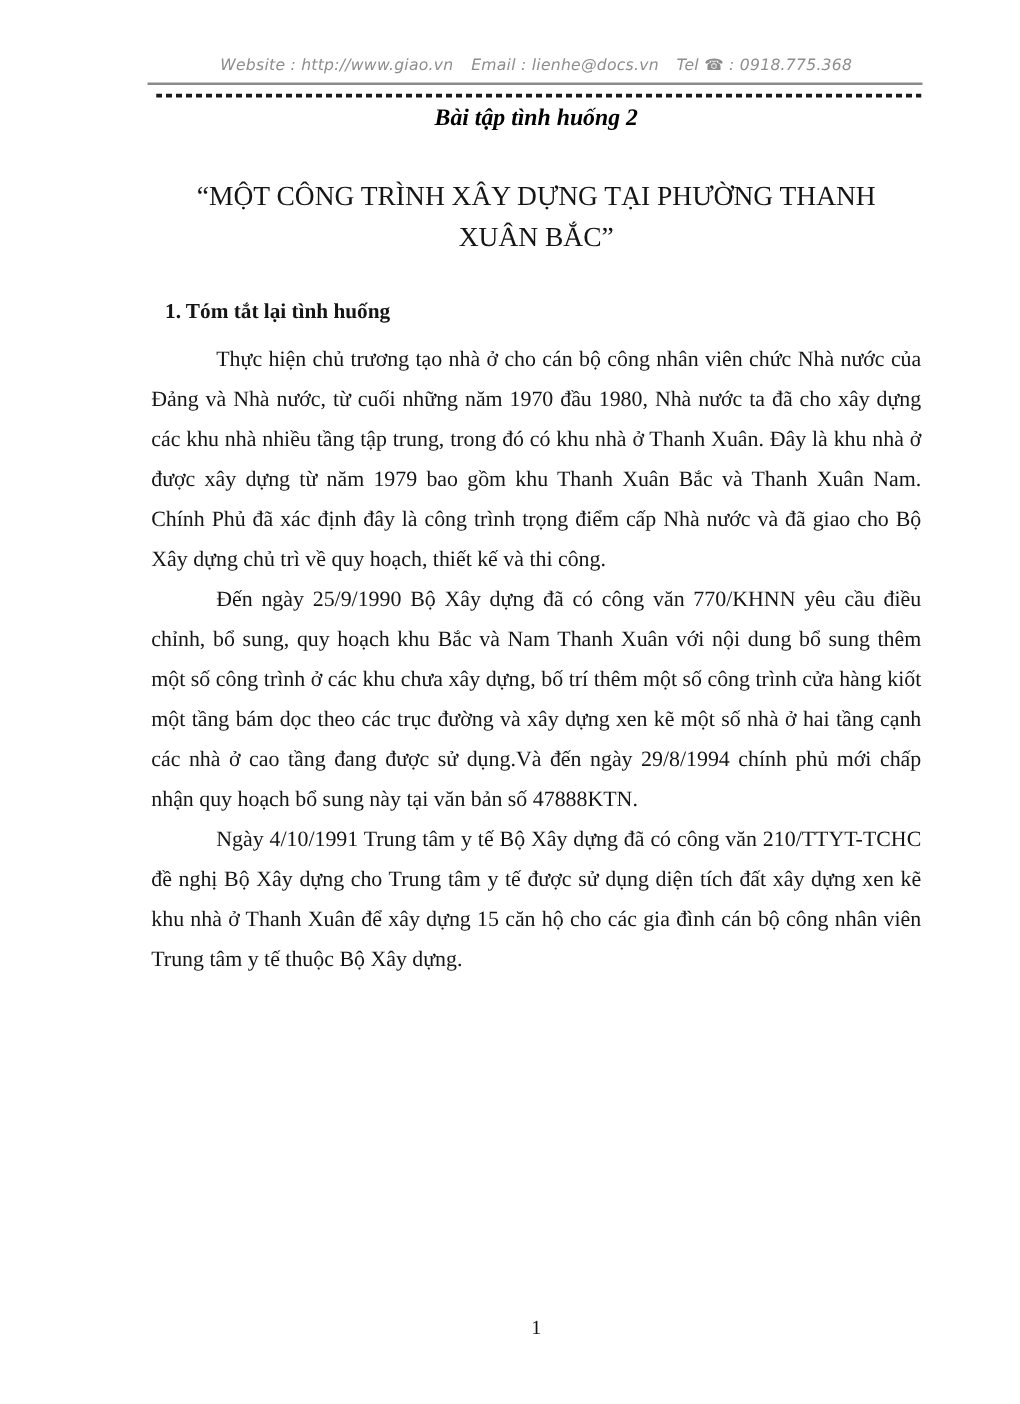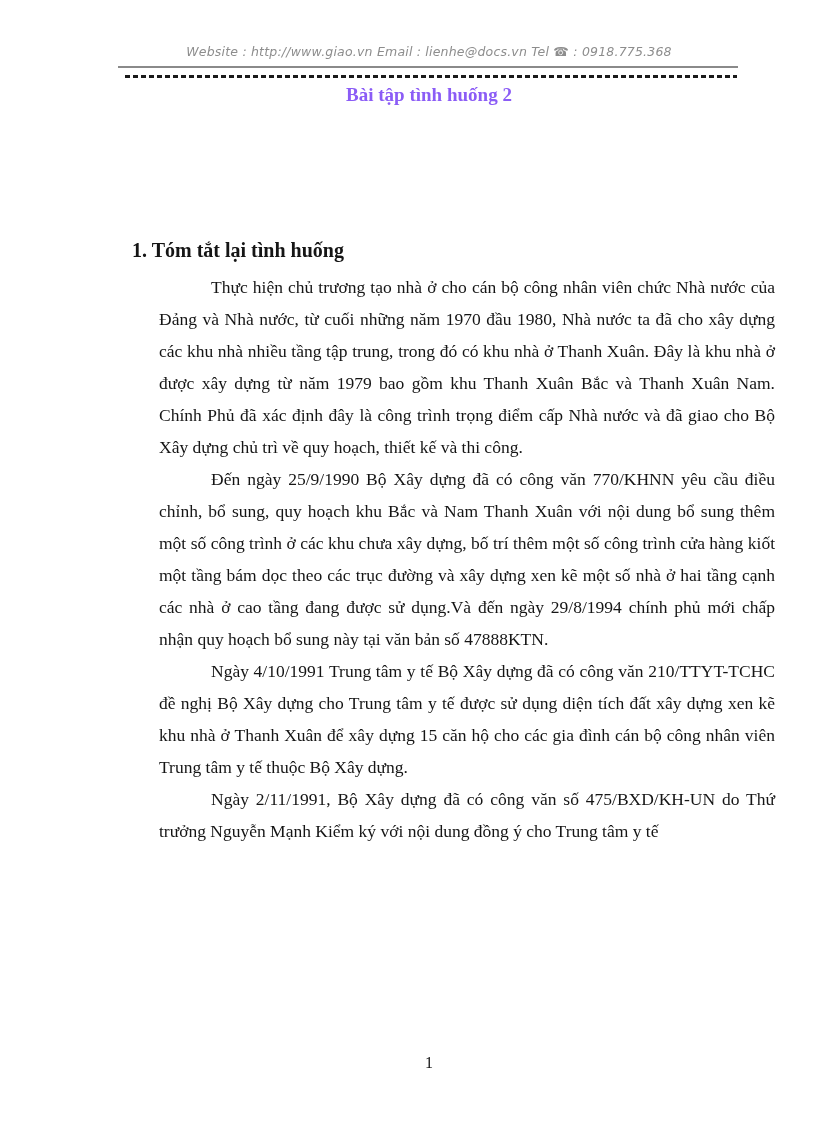--- a/index.html
+++ b/index.html
@@ -27,21 +27,21 @@
     width: 616px;
     text-align: center;
     font-family: "DejaVu Sans", "Liberation Sans", sans-serif;
     font-style: italic;
     font-size: 12.5px;
     color: #8d8d8d;
     letter-spacing: 0.2px;
     white-space: nowrap;
   }
   .doc-header .hb { font-weight: normal; }
-  .doc-header .seg { }
+  .doc-header .seg { margin-left: 10px; }
   .doc-header .seg:first-child { margin-left: 0; }
   .phone-glyph { font-style: normal; font-weight: bold; }
 
   .header-rule {
     position: absolute;
     top: 66px;
     left: 118px;
     width: 620px;
     border-top: 2px solid #8a8a8a;
   }
@@ -56,21 +56,22 @@
 
   
   .exercise-title {
     position: absolute;
     top: 84px;
     left: 121px;
     width: 616px;
     text-align: center;
     font-size: 19px;
     font-weight: bold;
-    color: #8b5cf6;
+    color: #000000;
+    font-style: italic;
   }
   .main-title {
     position: absolute;
     top: 140px;
     left: 121px;
     width: 616px;
     text-align: center;
     font-size: 22px;
     line-height: 33px;
     font-weight: normal;
@@ -79,36 +80,35 @@
   .main-title .inner {
     display: inline-block;
     max-width: 580px;
   }
 
   
   .section-heading {
     position: absolute;
     top: 239px;
     left: 132px;
-    font-size: 20px;
+    font-size: 17px;
     font-weight: bold;
     color: #151515;
   }
 
   
   .body-text {
     position: absolute;
     top: 271px;
     left: 121px;
     width: 616px;
     font-size: 17.5px;
     line-height: 32px;
     text-align: justify;
     color: #151515;
-    margin-left: 38px;
   }
   .body-text p {
     text-indent: 52px;
     margin: 0;
   }
 
   
   .page-number {
     position: absolute;
     top: 1054px;
@@ -128,25 +128,27 @@
     <span class="seg"><span class="hb">Website</span><span> : </span><span>http://www.giao.vn</span></span>
     <span class="seg"><span class="hb">Email</span><span> : </span><span>lienhe@docs.vn</span></span>
     <span class="seg"><span class="hb">Tel</span> <span class="phone-glyph">☎</span><span> : </span><span>0918.775.368</span></span>
   </div>
 
   <div class="header-rule"></div>
   <div class="dashed-rule"></div>
 
   <div class="exercise-title">Bài tập tình huống 2</div>
 
+  <div class="main-title">
+    <span class="inner">“MỘT CÔNG TRÌNH XÂY DỰNG TẠI PHƯỜNG THANH XUÂN BẮC”</span>
+  </div>
 
   <div class="section-heading">1. Tóm tắt lại tình huống</div>
 
   <div class="body-text">
     <p>Thực hiện chủ trương tạo nhà ở cho cán bộ công nhân viên chức Nhà nước của Đảng và Nhà nước, từ cuối những năm 1970 đầu 1980, Nhà nước ta đã cho xây dựng các khu nhà nhiều tầng tập trung, trong đó có khu nhà ở Thanh Xuân. Đây là khu nhà ở được xây dựng từ năm 1979 bao gồm khu Thanh Xuân Bắc và Thanh Xuân Nam. Chính Phủ đã xác định đây là công trình trọng điểm cấp Nhà nước và đã giao cho Bộ Xây dựng chủ trì về quy hoạch, thiết kế và thi công.</p>
     <p>Đến ngày 25/9/1990 Bộ Xây dựng đã có công văn 770/KHNN yêu cầu điều chỉnh, bổ sung, quy hoạch khu Bắc và Nam Thanh Xuân với nội dung bổ sung thêm một số công trình ở các khu chưa xây dựng, bố trí thêm một số công trình cửa hàng kiốt một tầng bám dọc theo các trục đường và xây dựng xen kẽ một số nhà ở hai tầng cạnh các nhà ở cao tầng đang được sử dụng.Và đến ngày 29/8/1994 chính phủ mới chấp nhận quy hoạch bổ sung này tại văn bản số 47888KTN.</p>
     <p>Ngày 4/10/1991  Trung tâm y tế Bộ Xây dựng đã có công văn 210/TTYT-TCHC đề nghị Bộ Xây dựng cho Trung tâm y tế được sử dụng diện tích đất xây dựng xen kẽ khu nhà ở Thanh Xuân  để xây dựng 15  căn hộ cho các gia  đình cán bộ công nhân viên Trung tâm y tế thuộc Bộ Xây dựng.</p>
-    <p>Ngày 2/11/1991,  Bộ Xây  dựng đã có công văn  số 475/BXD/KH-UN  do Thứ trưởng Nguyễn  Mạnh Kiểm  ký với  nội  dung  đồng ý  cho Trung  tâm y  tế</p>
   </div>
 
   <div class="page-number">1</div>
 
 </div>
 
 </body></html>

